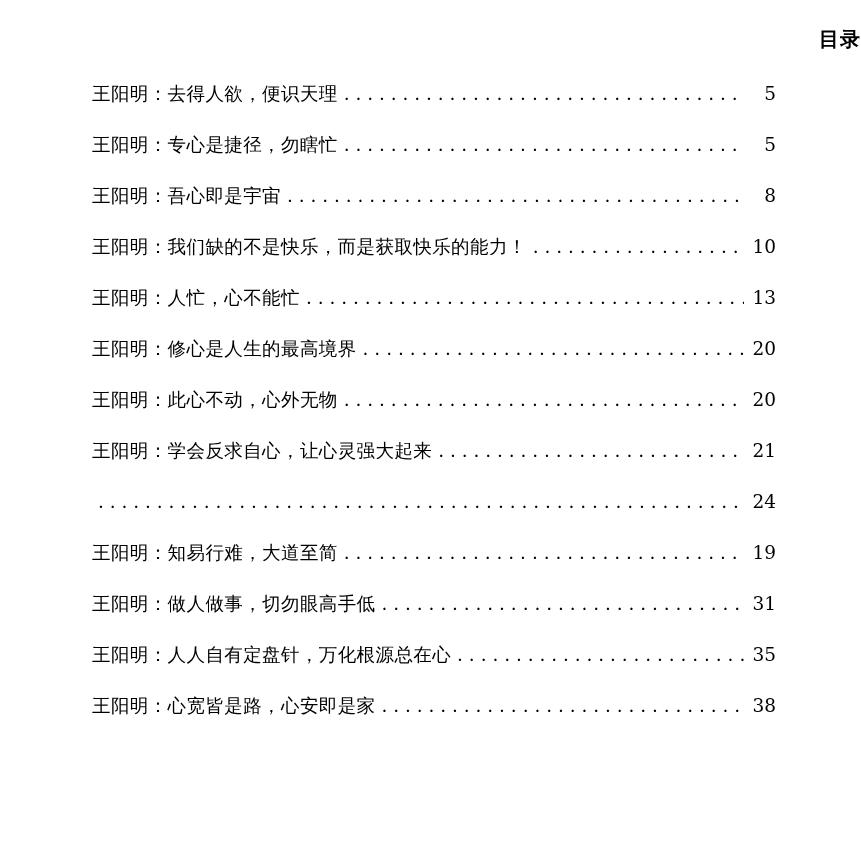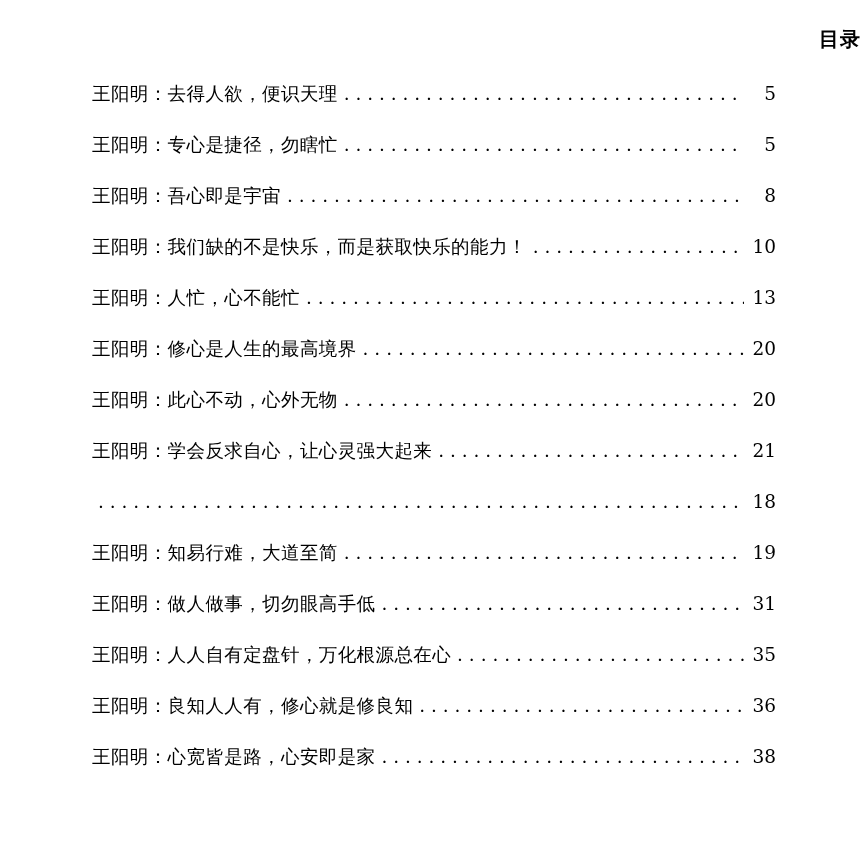--- a/index.html
+++ b/index.html
@@ -113,41 +113,36 @@
       <span class="leader"></span>
       <span class="page-num">20</span>
     </li>
     <li class="toc-entry">
       <span class="label">王阳明：学会反求自心，让心灵强大起来</span>
       <span class="leader"></span>
       <span class="page-num">21</span>
     </li>
     <li class="toc-entry">
       <span class="leader"></span>
-      <span class="page-num">18</span>
+      <span class="page-num">24</span>
     </li>
     <li class="toc-entry">
       <span class="label">王阳明：知易行难，大道至简</span>
       <span class="leader"></span>
       <span class="page-num">19</span>
     </li>
     <li class="toc-entry">
       <span class="label">王阳明：做人做事，切勿眼高手低</span>
       <span class="leader"></span>
       <span class="page-num">31</span>
     </li>
     <li class="toc-entry">
       <span class="label">王阳明：人人自有定盘针，万化根源总在心</span>
       <span class="leader"></span>
       <span class="page-num">35</span>
     </li>
     <li class="toc-entry">
-      <span class="label">王阳明：良知人人有，修心就是修良知</span>
-      <span class="leader"></span>
-      <span class="page-num">36</span>
-    </li>
-    <li class="toc-entry">
       <span class="label">王阳明：心宽皆是路，心安即是家</span>
       <span class="leader"></span>
       <span class="page-num">38</span>
     </li>
   </ul>
 </div>
 
 </body></html>

